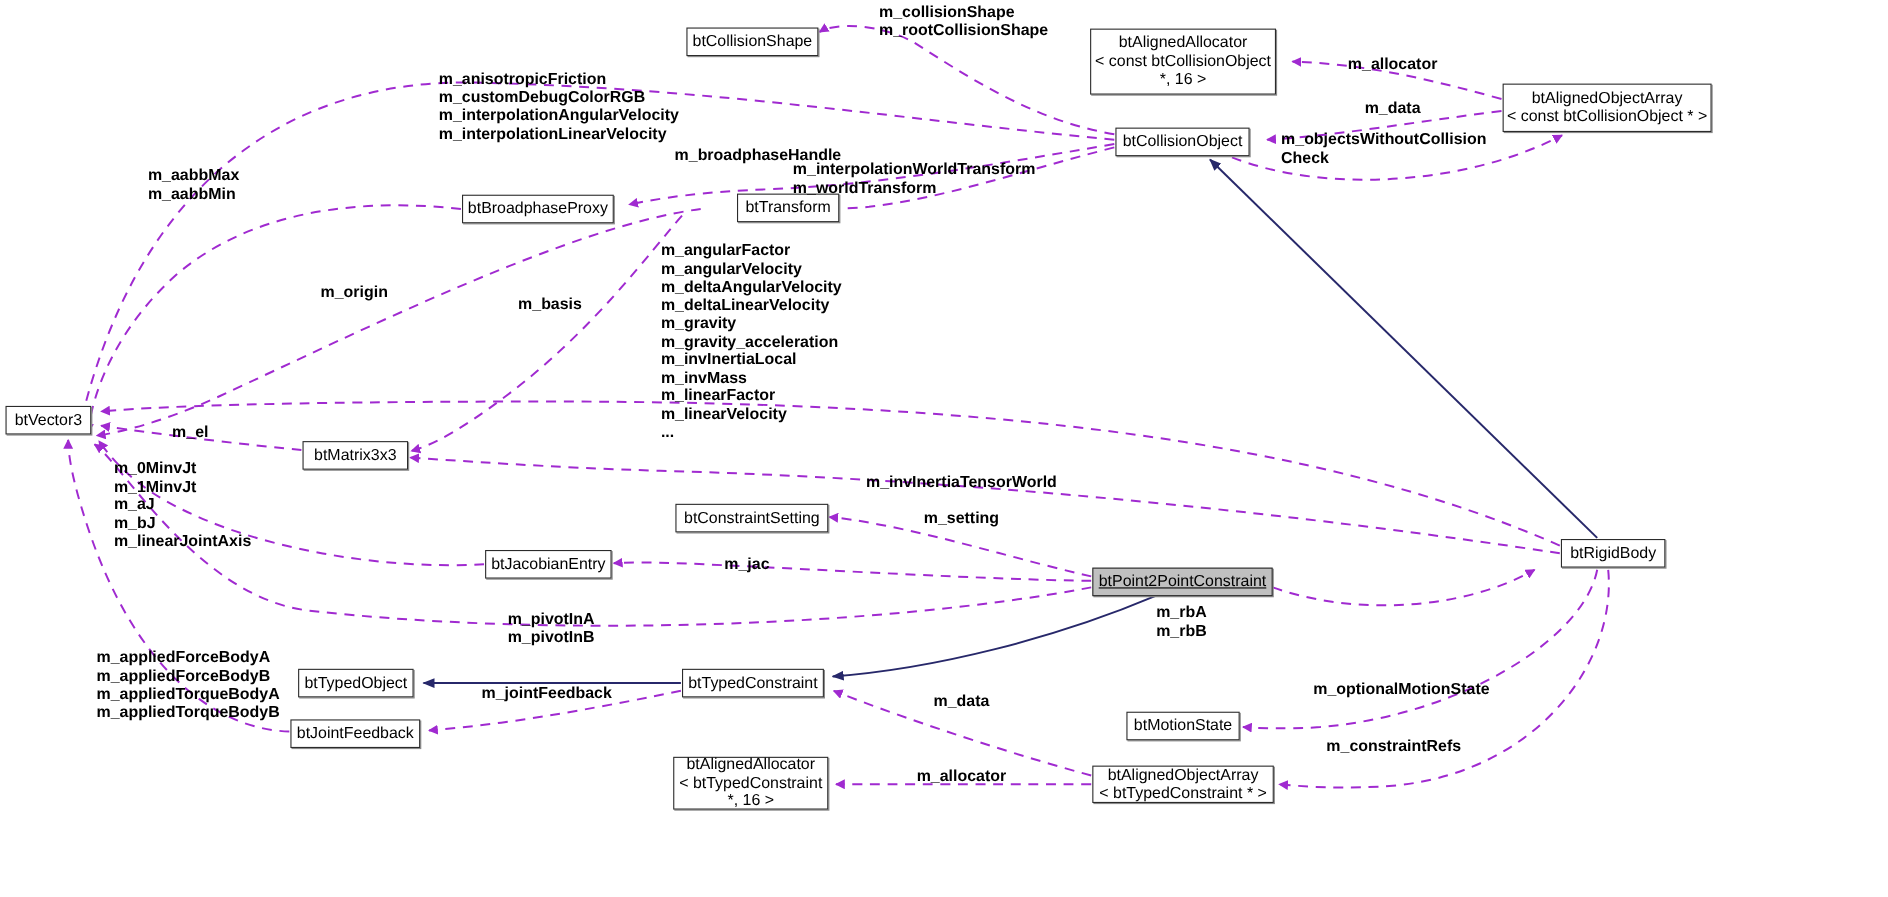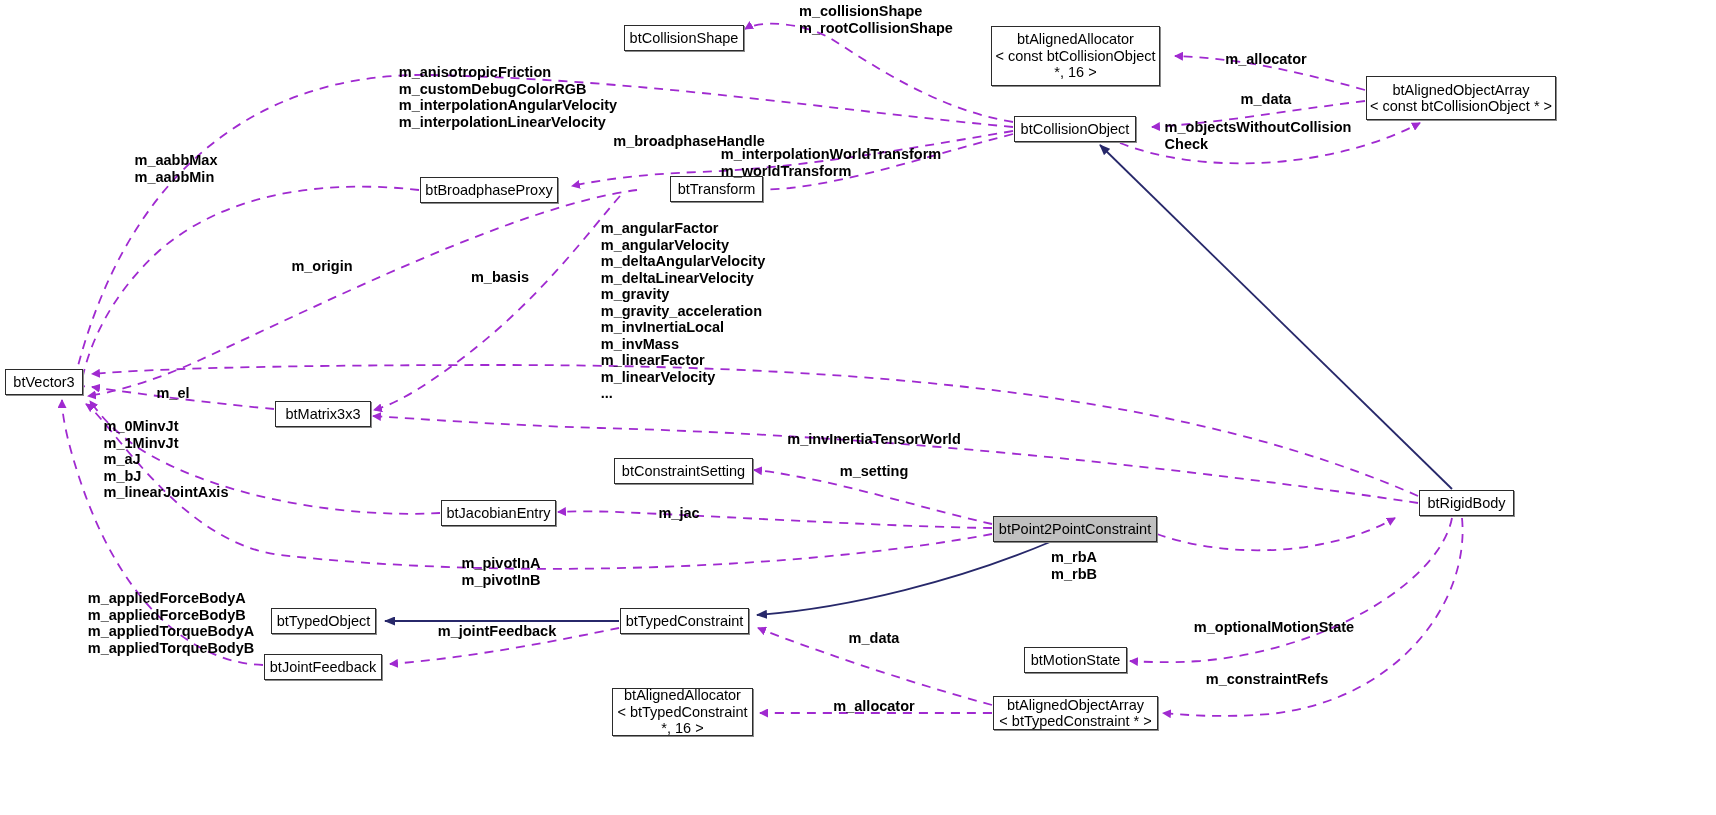--- a/index.html
+++ b/index.html
@@ -104,21 +104,21 @@
 *, 16 &gt;</div>
       <div class="node" style="left: 1366px; top: 76px; width: 190px; height: 44px;">btAlignedObjectArray
 &lt; const btCollisionObject * &gt;</div>
       <div class="node" style="left: 1014px; top: 116px; width: 122px; height: 26px;">btCollisionObject</div>
       <div class="node" style="left: 420px; top: 177px; width: 138px; height: 26px;">btBroadphaseProxy</div>
       <div class="node" style="left: 638px; top: 176px; width: 93px; height: 26px; margin-left: 32px;">btTransform</div>
       <div class="node" style="left: 5px; top: 369px; width: 78px; height: 26px;">btVector3</div>
       <div class="node" style="left: 275px; top: 401px; width: 96px; height: 26px;">btMatrix3x3</div>
       <div class="node" style="left: 614px; top: 458px; width: 139px; height: 26px;">btConstraintSetting</div>
       <div class="node" style="left: 441px; top: 500px; width: 115px; height: 26px;">btJacobianEntry</div>
-      <div class="node highlight" style="left: 993px; top: 516px; width: 164px; height: 26px;">btPoint2PointConstraint</div>
+      <div class="node highlight" style="left: 993px; top: 516px; width: 164px; height: 26px; text-decoration: underline;">btPoint2PointConstraint</div>
       <div class="node" style="left: 1419px; top: 490px; width: 95px; height: 26px;">btRigidBody</div>
       <div class="node" style="left: 271px; top: 608px; width: 105px; height: 26px;">btTypedObject</div>
       <div class="node" style="left: 620px; top: 608px; width: 129px; height: 26px;">btTypedConstraint</div>
       <div class="node" style="left: 264px; top: 654px; width: 118px; height: 26px;">btJointFeedback</div>
       <div class="node" style="left: 1024px; top: 647px; width: 103px; height: 26px;">btMotionState</div>
       <div class="node" style="left: 612px; top: 688px; width: 141px; height: 48px;">btAlignedAllocator
 &lt; btTypedConstraint
 *, 16 &gt;</div>
       <div class="node" style="left: 993px; top: 696px; width: 165px; height: 34px;">btAlignedObjectArray
 &lt; btTypedConstraint * &gt;</div>

